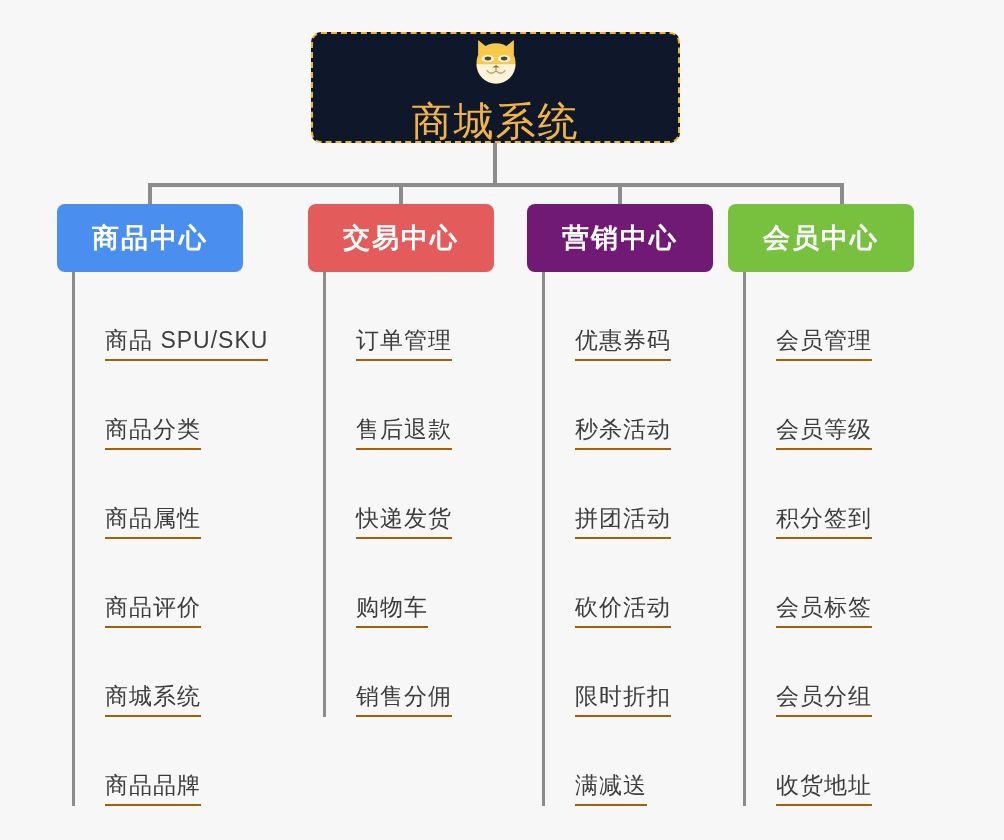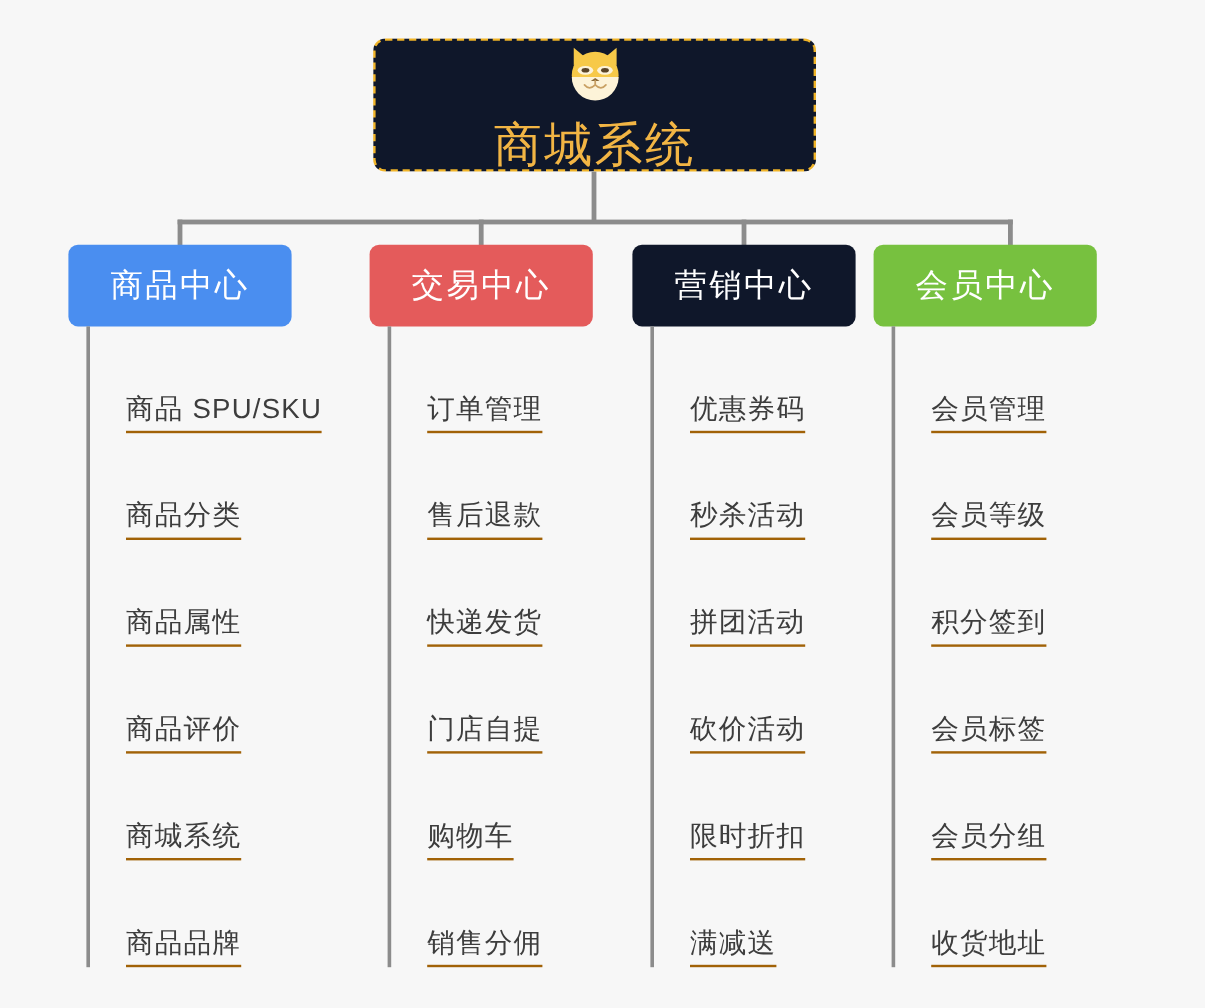--- a/index.html
+++ b/index.html
@@ -64,20 +64,21 @@
   .cat-box {
     height: 68px;
     border-radius: 8px;
     display: flex;
     align-items: center;
     justify-content: center;
     color: #ffffff;
     font-size: 27px;
     letter-spacing: 2px;
     white-space: nowrap;
+    font-weight: bold;
   }
 
   
   .col-0 { left: 57px;  }
   .col-1 { left: 308px; }
   .col-2 { left: 527px; }
   .col-3 { left: 728px; }
 
   .col-0 .cat-box { width: 186px; }
   .col-1 .cat-box { width: 186px; }
@@ -172,33 +173,30 @@
       <div class="leaf-item">
           <span class="leaf-label">订单管理</span>
         </div>
       <div class="leaf-item">
           <span class="leaf-label">售后退款</span>
         </div>
       <div class="leaf-item">
           <span class="leaf-label">快递发货</span>
         </div>
       <div class="leaf-item">
-          <span class="leaf-label">门店自提</span>
-        </div>
-      <div class="leaf-item">
           <span class="leaf-label">购物车</span>
         </div>
       <div class="leaf-item">
           <span class="leaf-label">销售分佣</span>
         </div>
     </div>
   </div>
 
   <div class="column col-2">
-    <div class="cat-box" style="background: #0f172a;">
+    <div class="cat-box" style="background: #701a75;">
       <span>营销中心</span>
     </div>
     <div class="leaf-list">
       <div class="leaf-item">
           <span class="leaf-label">优惠券码</span>
         </div>
       <div class="leaf-item">
           <span class="leaf-label">秒杀活动</span>
         </div>
       <div class="leaf-item">

